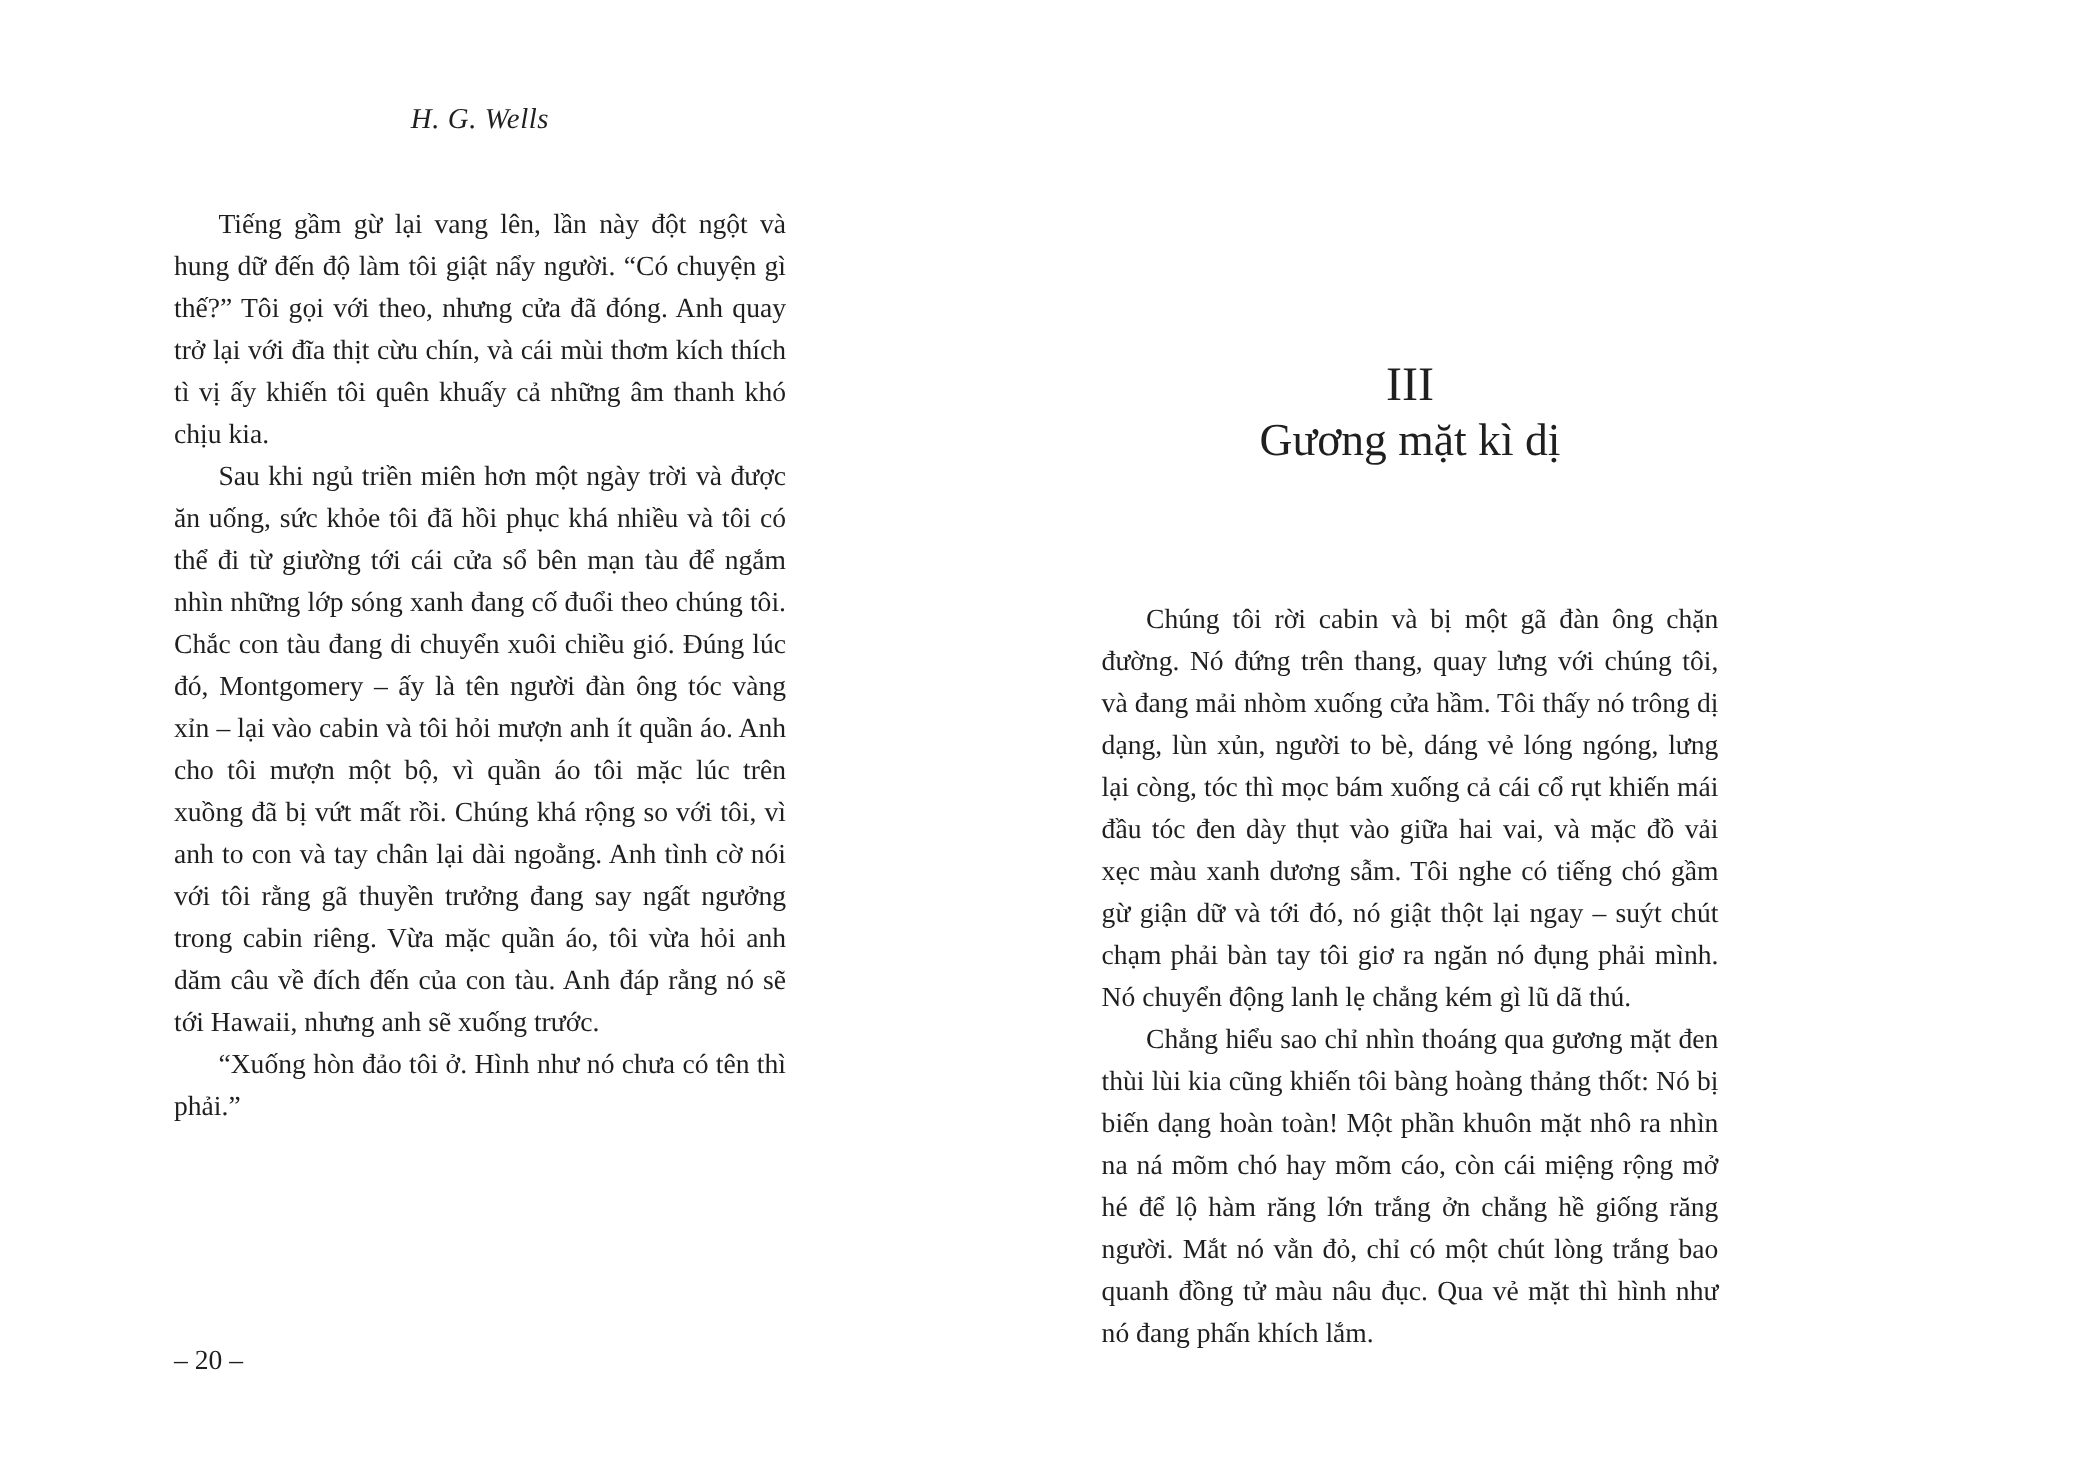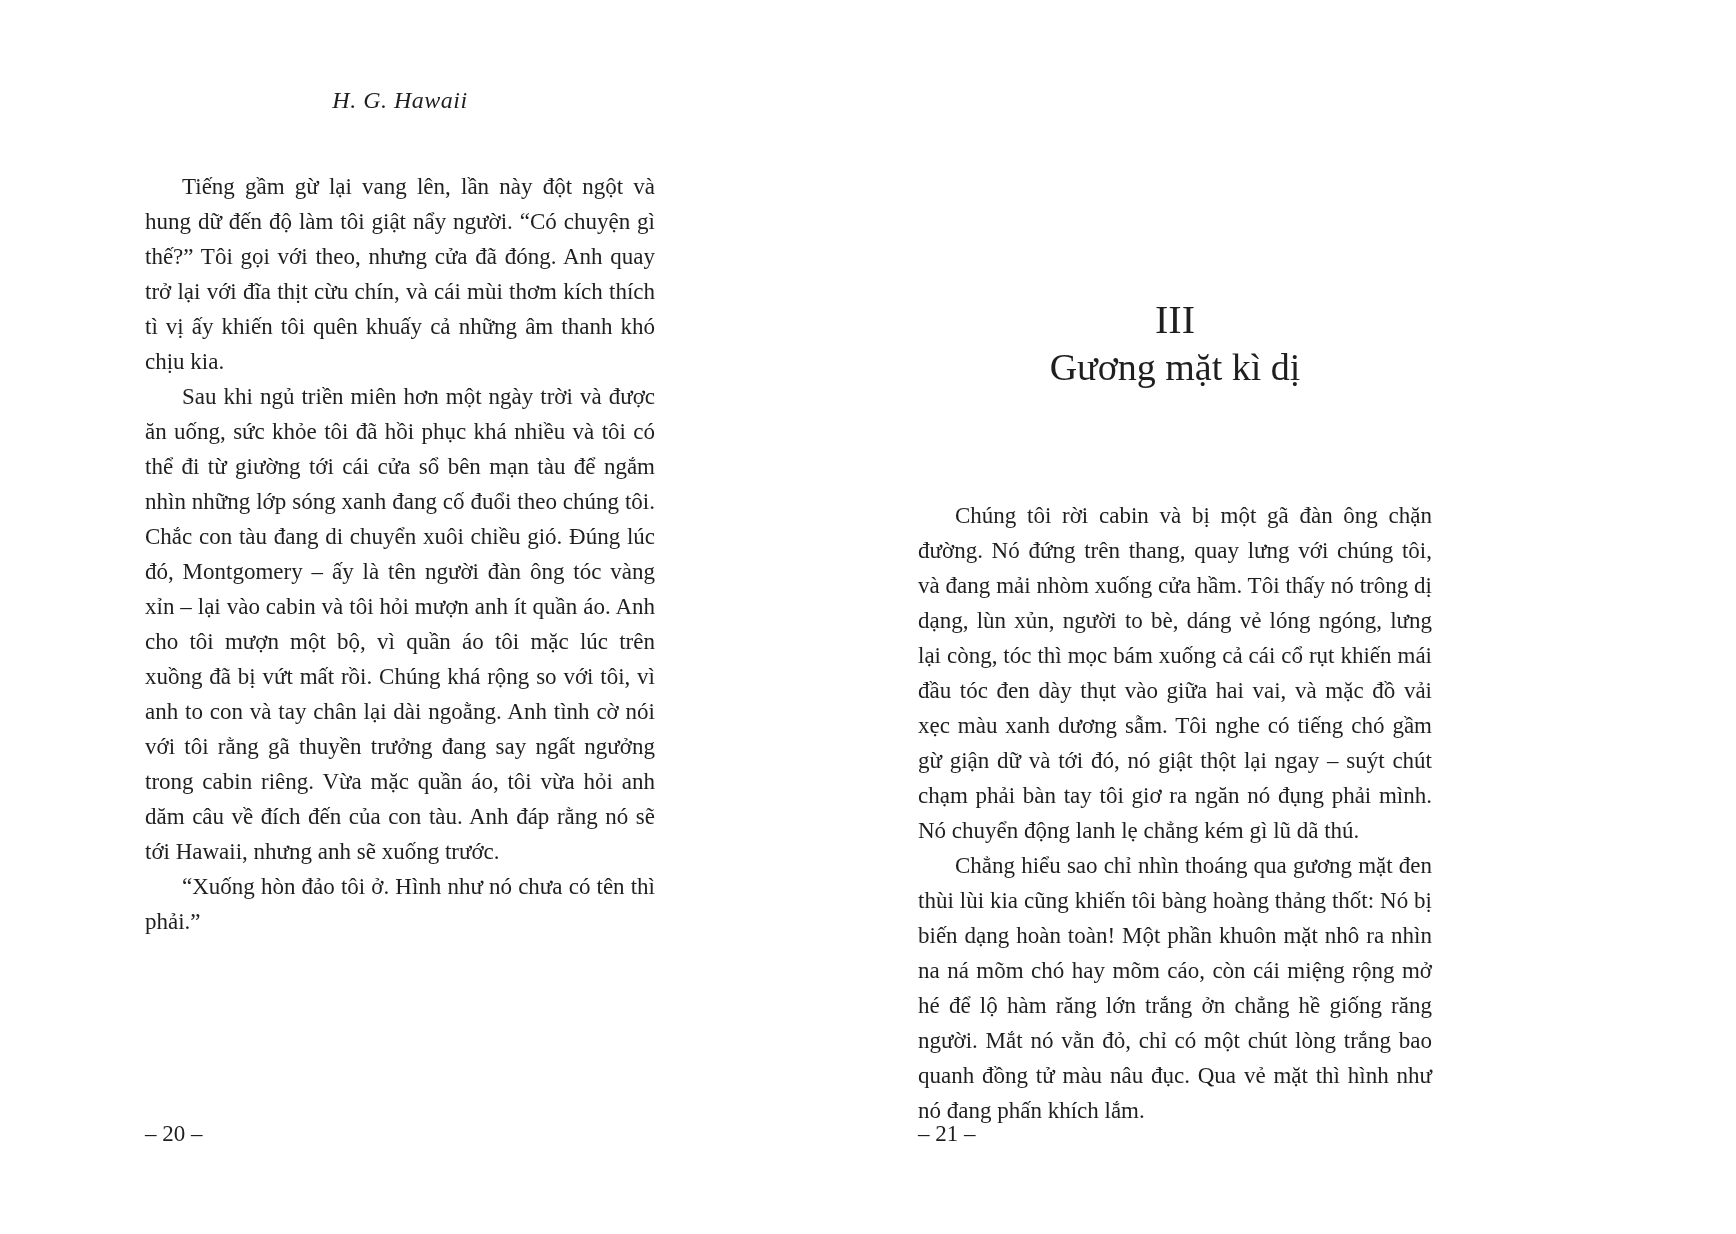--- a/index.html
+++ b/index.html
@@ -68,30 +68,29 @@
     top: 1122px;
     width: 100%;
     font-size: 23px;
     line-height: 1;
   }
 </style>
 </head>
 <body>
 
 <div class="page page-left">
-  <div class="running-header">H. G. Hawaii</div>
+  <div class="running-header">H. G. Wells</div>
   <div class="body-text">
     <p>Tiếng gầm gừ lại vang lên, lần này đột ngột và hung dữ đến độ làm tôi giật nẩy người. “Có chuyện gì thế?” Tôi gọi với theo, nhưng cửa đã đóng. Anh quay trở lại với đĩa thịt cừu chín, và cái mùi thơm kích thích tì vị ấy khiến tôi quên khuấy cả những âm thanh khó chịu kia.</p>
     <p>Sau khi ngủ triền miên hơn một ngày trời và được ăn uống, sức khỏe tôi đã hồi phục khá nhiều và tôi có thể đi từ giường tới cái cửa sổ bên mạn tàu để ngắm nhìn những lớp sóng xanh đang cố đuổi theo chúng tôi. Chắc con tàu đang di chuyển xuôi chiều gió. Đúng lúc đó, Montgomery – ấy là tên người đàn ông tóc vàng xỉn – lại vào cabin và tôi hỏi mượn anh ít quần áo. Anh cho tôi mượn một bộ, vì quần áo tôi mặc lúc trên xuồng đã bị vứt mất rồi. Chúng khá rộng so với tôi, vì anh to con và tay chân lại dài ngoằng. Anh tình cờ nói với tôi rằng gã thuyền trưởng đang say ngất ngưởng trong cabin riêng. Vừa mặc quần áo, tôi vừa hỏi anh dăm câu về đích đến của con tàu. Anh đáp rằng nó sẽ tới Hawaii, nhưng anh sẽ xuống trước.</p>
     <p>“Xuống hòn đảo tôi ở. Hình như nó chưa có tên thì phải.”</p>
   </div>
   <div class="folio">– 20 –</div>
 </div>
 
 <div class="page page-right">
   <div class="chapter-number">III</div>
   <div class="chapter-title">Gương mặt kì dị</div>
   <div class="body-text">
     <p>Chúng tôi rời cabin và bị một gã đàn ông chặn đường. Nó đứng trên thang, quay lưng với chúng tôi, và đang mải nhòm xuống cửa hầm. Tôi thấy nó trông dị dạng, lùn xủn, người to bè, dáng vẻ lóng ngóng, lưng lại còng, tóc thì mọc bám xuống cả cái cổ rụt khiến mái đầu tóc đen dày thụt vào giữa hai vai, và mặc đồ vải xẹc màu xanh dương sẫm. Tôi nghe có tiếng chó gầm gừ giận dữ và tới đó, nó giật thột lại ngay – suýt chút chạm phải bàn tay tôi giơ ra ngăn nó đụng phải mình. Nó chuyển động lanh lẹ chẳng kém gì lũ dã thú.</p>
     <p>Chẳng hiểu sao chỉ nhìn thoáng qua gương mặt đen thùi lùi kia cũng khiến tôi bàng hoàng thảng thốt: Nó bị biến dạng hoàn toàn! Một phần khuôn mặt nhô ra nhìn na ná mõm chó hay mõm cáo, còn cái miệng rộng mở hé để lộ hàm răng lớn trắng ởn chẳng hề giống răng người. Mắt nó vằn đỏ, chỉ có một chút lòng trắng bao quanh đồng tử màu nâu đục. Qua vẻ mặt thì hình như nó đang phấn khích lắm.</p>
   </div>
-  <div class="folio">– 21 –</div>
 </div>
 
 </body></html>

